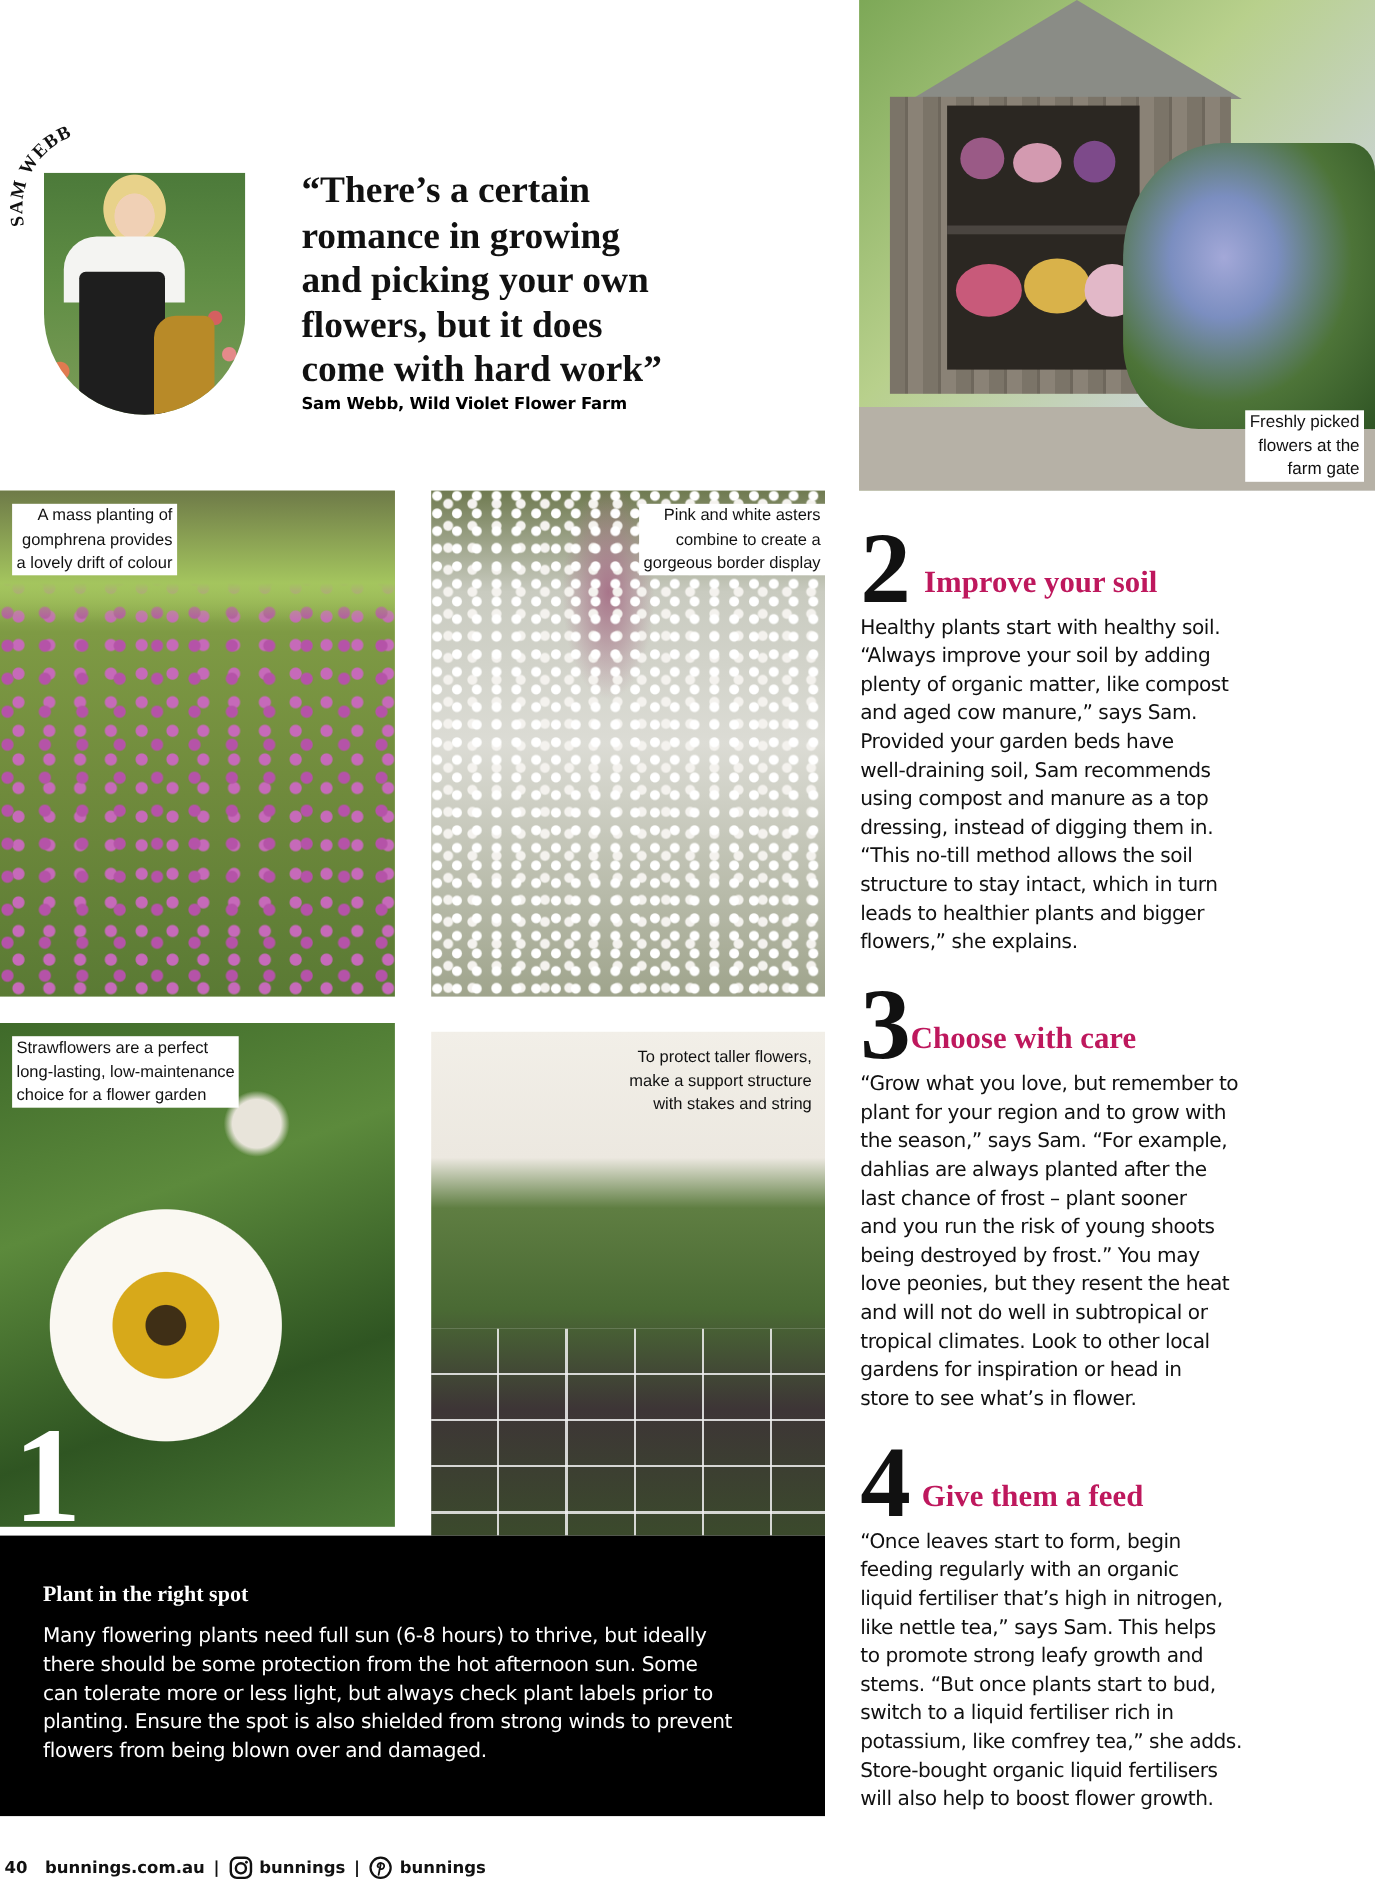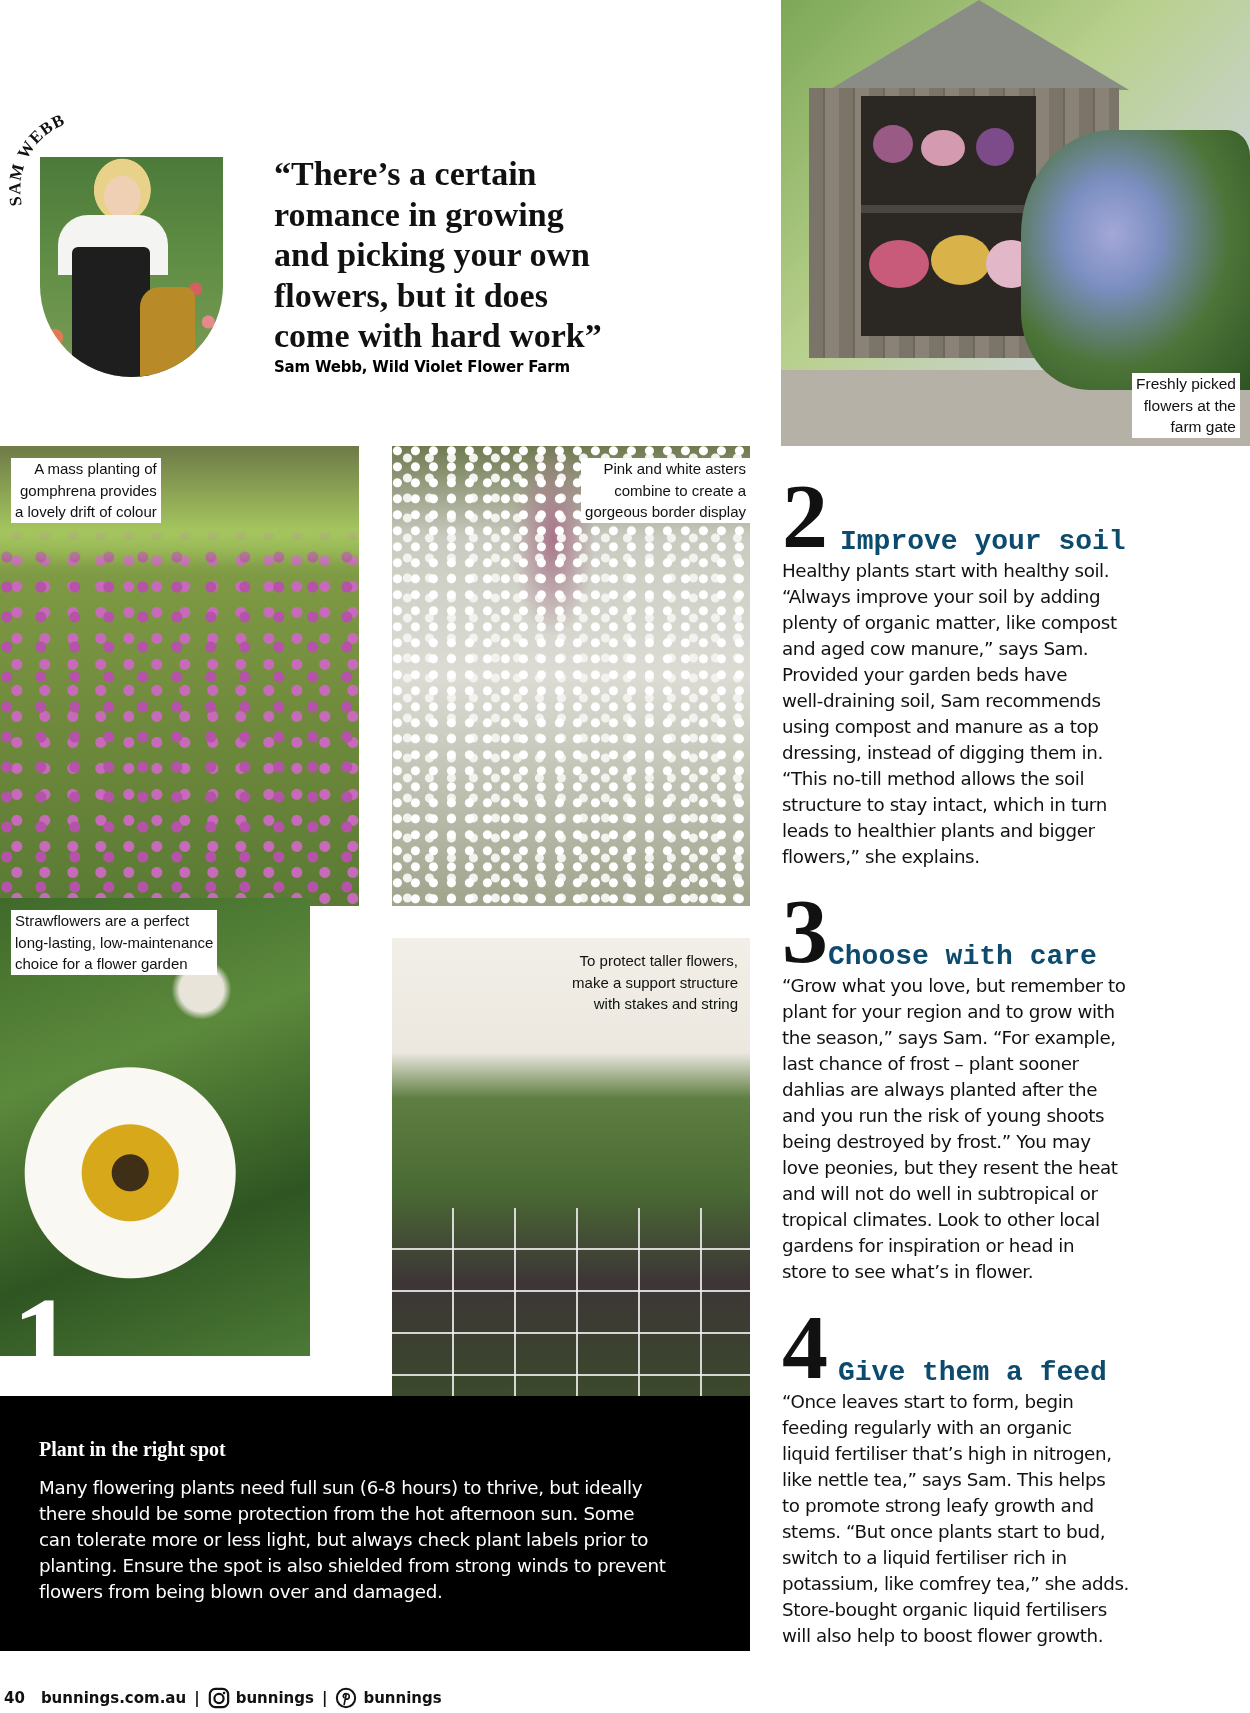--- a/index.html
+++ b/index.html
@@ -94,21 +94,21 @@
   }
   .photo-asters {
     left: 392px; top: 446px; width: 358px; height: 460px;
     background:
       radial-gradient(circle at 30% 30%, #ffffff 4px, transparent 5px) 0 0/18px 16px,
       radial-gradient(circle at 70% 60%, #f4f2ee 4px, transparent 5px) 0 0/22px 20px,
       radial-gradient(ellipse 60px 140px at 45% 20%, #a8758a 0%, transparent 70%),
       linear-gradient(180deg, #6f7a50 0%, #c9cbc0 20%, #dcdcd5 50%, #9fa48c 100%);
   }
   .photo-strawflower {
-    left: 0; top: 898px; width: 310px; height: 458px;
+    left: 0; top: 930px; width: 359px; height: 458px;
     background:
       radial-gradient(circle at 42% 60%, #3f2f16 0 18px, #d7a91a 19px 48px, #faf8f2 49px 105px, transparent 106px),
       radial-gradient(circle at 65% 20%, #e8e4da 0 22px, transparent 30px),
       linear-gradient(160deg, #3f6a2a 0%, #5c8a3c 35%, #2f5522 70%, #4c7a36 100%);
   }
   .photo-support {
     left: 392px; top: 938px; width: 358px; height: 458px;
     background:
       repeating-linear-gradient(90deg, transparent 0 60px, rgba(240,240,240,0.85) 60px 62px) 0 270px/100% 190px no-repeat,
       repeating-linear-gradient(180deg, transparent 0 40px, rgba(240,240,240,0.85) 40px 42px) 0 270px/100% 190px no-repeat,
@@ -148,22 +148,22 @@
   .sec1-body span { display: block; white-space: nowrap; }
 
   
   .section { position: absolute; left: 782px; width: 468px; }
   .sec-head { position: relative; height: 80px; }
   .sec-num {
     position: absolute; left: 0; bottom: -6px;
     font-family: "Liberation Serif", serif; font-weight: bold; font-size: 92px; line-height: 1; color: #111;
   }
   .sec-title {
-    position: absolute; bottom: 0;
-    font-family: Liberation Mono, monospace; font-weight: bold; font-size: 28px; line-height: 1; color: #0c4a6e;
+    position: absolute; bottom: 12px;
+    font-family: Liberation Serif, serif; font-weight: bold; font-size: 28px; line-height: 1; color: #be185d;
   }
   .sec-body {
     font-family: "DejaVu Sans", sans-serif; font-size: 18.3px; line-height: 26px; color: #111;
     letter-spacing: -0.4px; margin-top: 2px;
   }
   .sec-body span { display: block; white-space: nowrap; }
 
   
   .footer {
     left: 4px; top: 1687px; display: flex; align-items: center; gap: 6px;
@@ -289,22 +289,22 @@
 
 <div class="section" style="top:891px;">
   <div class="sec-head">
     <div class="sec-num">3</div>
     <div class="sec-title" style="left:46px;">Choose with care</div>
   </div>
   <div class="sec-body">
     <span>“Grow what you love, but remember to</span>
     <span>plant for your region and to grow with</span>
     <span>the season,” says Sam. “For example,</span>
+    <span>dahlias are always planted after the</span>
     <span>last chance of frost – plant sooner</span>
-    <span>dahlias are always planted after the</span>
     <span>and you run the risk of young shoots</span>
     <span>being destroyed by frost.” You may</span>
     <span>love peonies, but they resent the heat</span>
     <span>and will not do well in subtropical or</span>
     <span>tropical climates. Look to other local</span>
     <span>gardens for inspiration or head in</span>
     <span>store to see what’s in flower.</span>
   </div>
 </div>
 

